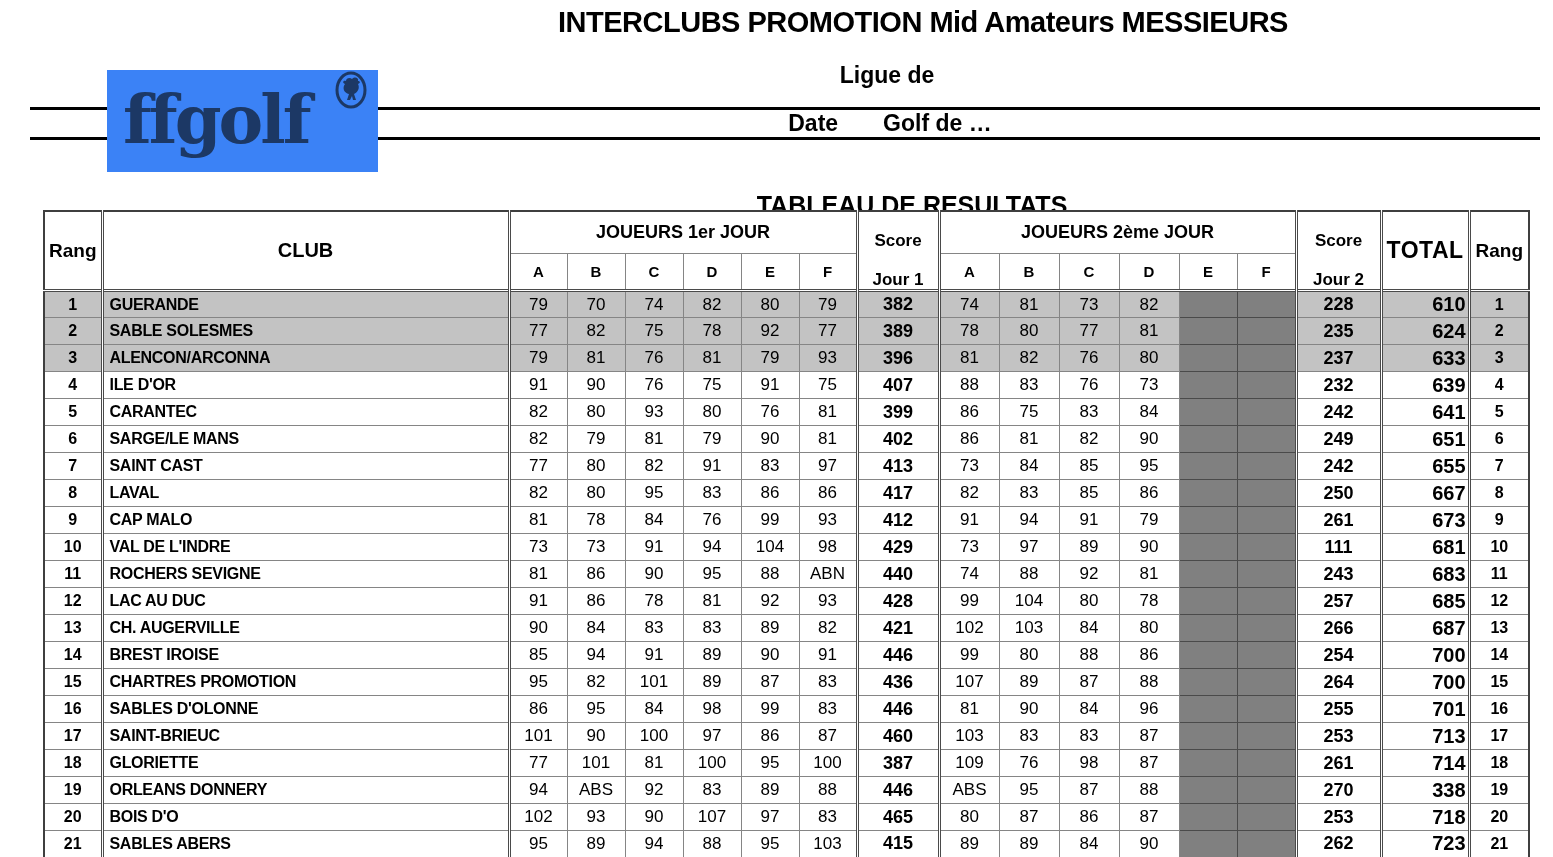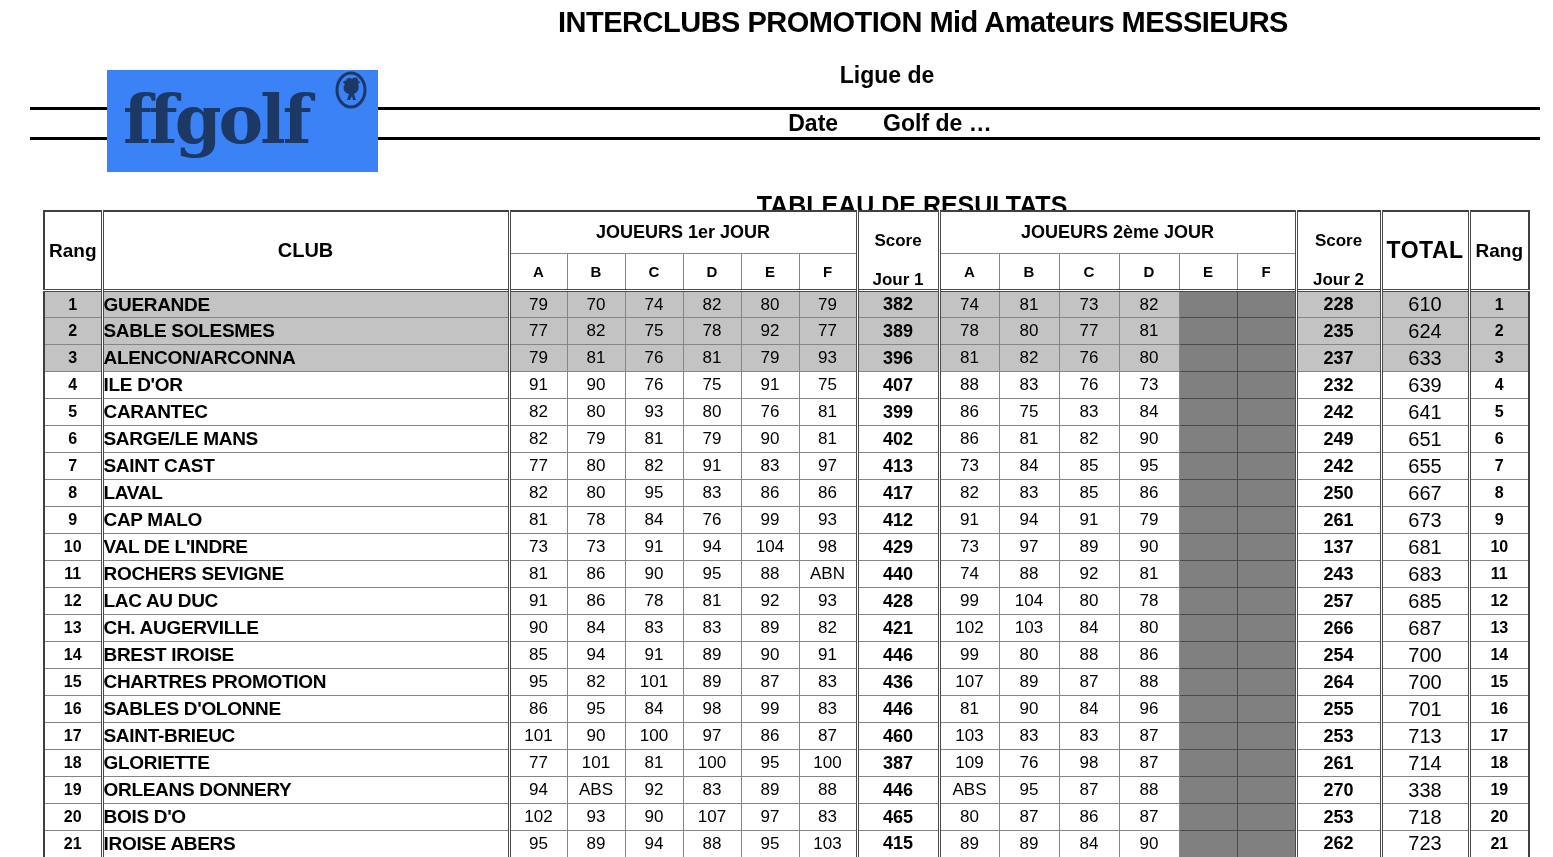--- a/index.html
+++ b/index.html
@@ -46,24 +46,24 @@
   .results tbody tr{height:27px;}
   .results th{background:#fff;font-weight:bold;}
   th.h-rang{font-size:19px;}
   th.h-club{font-size:20px;}
   th.h-group{font-size:18px;}
   th.h-letter{font-size:15px;}
   th.h-score{font-size:17px;line-height:1.15;}
   th.h-score span{display:block;margin-top:19px;}
   th.h-total{font-size:23px;letter-spacing:0.5px;}
   td.rank{font-weight:bold;font-size:16px;}
-  td.club{text-align:left;font-weight:bold;font-size:19px;padding-left:0;letter-spacing:-0.3px;}
+  td.club{text-align:left;font-weight:bold;font-size:16px;padding-left:6px;letter-spacing:-0.3px;}
   td.pscore{font-size:17px;}
   td.score{font-weight:bold;font-size:18px;text-align:center;}
-  td.total{font-weight:normal;font-size:20px;}
+  td.total{font-weight:bold;font-size:20px;text-align:right;}
   td.dark{background:var(--dark,#808080);border-color:#4a4a4a;}
   tr.hl td{background:var(--hl,#c3c3c3);}
   tr.hl td.dark{background:var(--dark,#808080);}
   
   .gb{border-left:3px double #4a4a4a !important;}
   .results tbody tr:first-child td{border-top:3px double #4a4a4a;}
   .results tbody td{border-top-width:1px;}
 </style>
 </head>
 <body>
@@ -333,21 +333,21 @@
         <td class="pscore">94</td>
         <td class="pscore">104</td>
         <td class="pscore">98</td>
         <td class="score gb">429</td>
         <td class="pscore gb">73</td>
         <td class="pscore">97</td>
         <td class="pscore">89</td>
         <td class="pscore">90</td>
         <td class="dark"></td>
         <td class="dark"></td>
-        <td class="score gb">137</td>
+        <td class="score gb">111</td>
         <td class="total gb">681</td>
         <td class="rank gb">10</td>
       </tr>
       <tr>
         <td class="rank">11</td>
         <td class="club gb">ROCHERS SEVIGNE</td>
         <td class="pscore gb">81</td>
         <td class="pscore">86</td>
         <td class="pscore">90</td>
         <td class="pscore">95</td>
@@ -539,21 +539,21 @@
         <td class="pscore">86</td>
         <td class="pscore">87</td>
         <td class="dark"></td>
         <td class="dark"></td>
         <td class="score gb">253</td>
         <td class="total gb">718</td>
         <td class="rank gb">20</td>
       </tr>
       <tr>
         <td class="rank">21</td>
-        <td class="club gb">IROISE ABERS</td>
+        <td class="club gb">SABLES ABERS</td>
         <td class="pscore gb">95</td>
         <td class="pscore">89</td>
         <td class="pscore">94</td>
         <td class="pscore">88</td>
         <td class="pscore">95</td>
         <td class="pscore">103</td>
         <td class="score gb">415</td>
         <td class="pscore gb">89</td>
         <td class="pscore">89</td>
         <td class="pscore">84</td>

